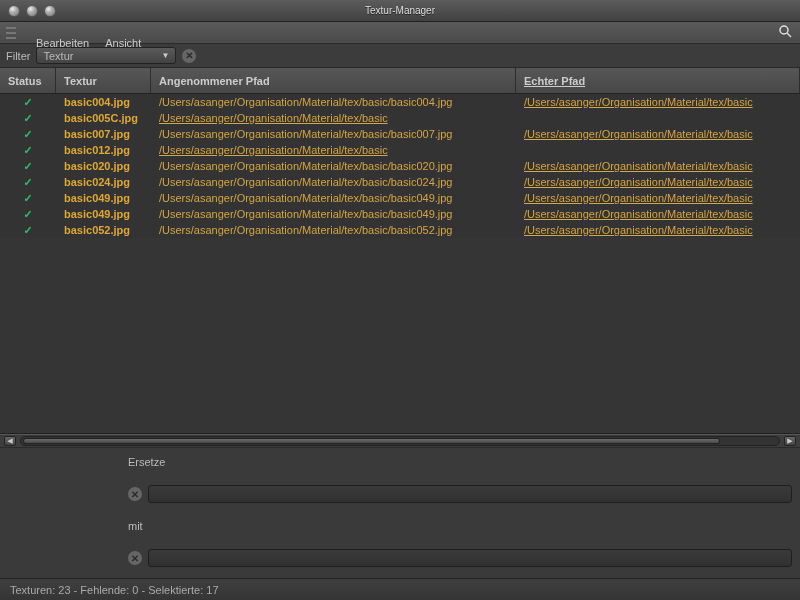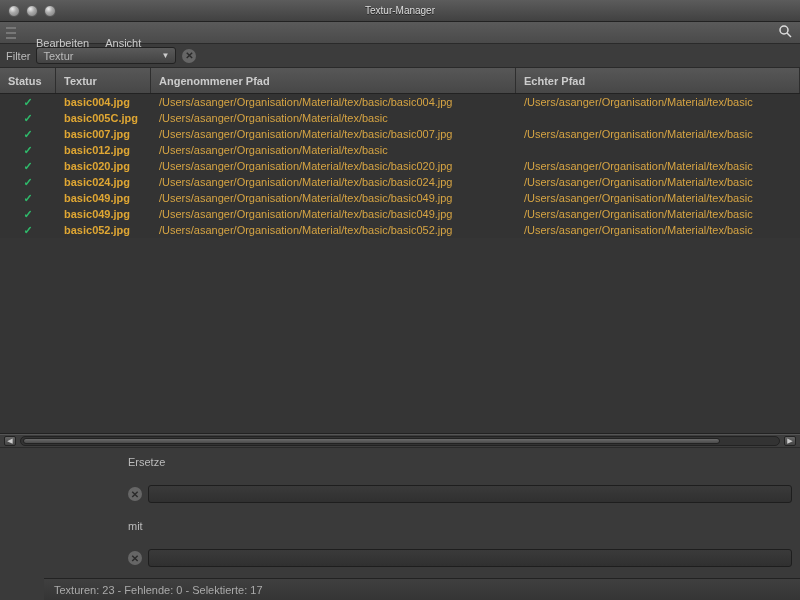--- a/index.html
+++ b/index.html
@@ -65,21 +65,21 @@
   }
   .th {
     border-right: 1px solid #2e2e2e;
     padding: 2px 8px; color: #ccc; font-weight: bold;
     display: flex; align-items: center;
     overflow: hidden; white-space: nowrap;
   }
   .col-status { width: 56px; }
   .col-tex    { width: 95px; }
   .col-apath  { width: 365px; }
-  .col-epath  { flex: 1; }
+  .col-epath  { flex: 1; text-decoration: underline; }
 
   
   .tbody {
     height: 340px; background: #353535; overflow: hidden;
     border-bottom: 1px solid #222;
   }
   .row { height: 16px; display: flex; align-items: center; }
   .row.sel { background: #333333; }
   .cell { overflow: hidden; white-space: nowrap; padding: 0 8px; }
   .check { color: #2fb96a; font-weight: bold; text-align: center; }
@@ -108,21 +108,21 @@
     height:18px; padding:0 12px; border-radius:3px;
     background: linear-gradient(#4b4b4b,#3d3d3d); color:#777;
     border:1px solid #2a2a2a; display:flex; align-items:center;
   }
 
   
   .statusbar {
     position: absolute; bottom: 0; left: 0; right: 0;
     height: 22px; background: linear-gradient(#3f3f3f,#353535);
     border-top: 1px solid #222; display:flex; align-items:center;
-    padding: 0 10px; color:#aaa;margin-left:44px;
+    padding: 0 10px; color:#aaa;
   }
 </style>
 </head>
 <body>
 
 <div class="titlebar">
   <div class="traffic">
     <div class="tl-btn"></div>
     <div class="tl-btn"></div>
     <div class="tl-btn"></div>

